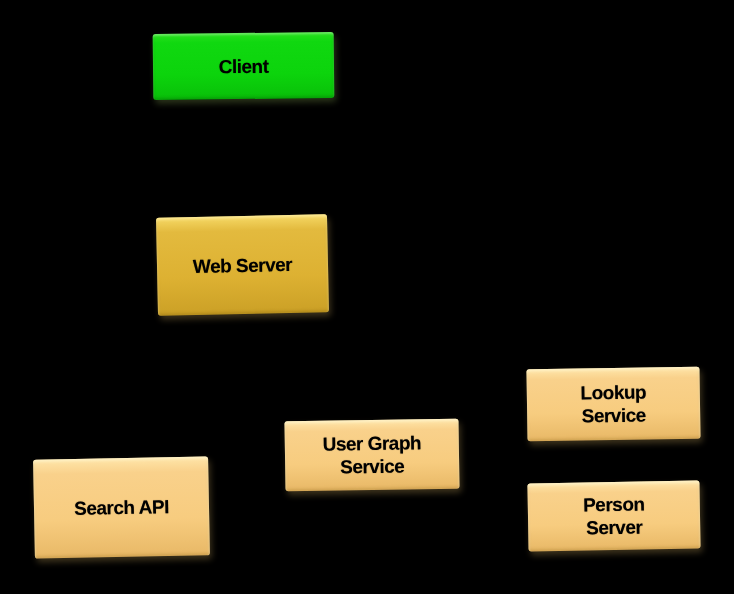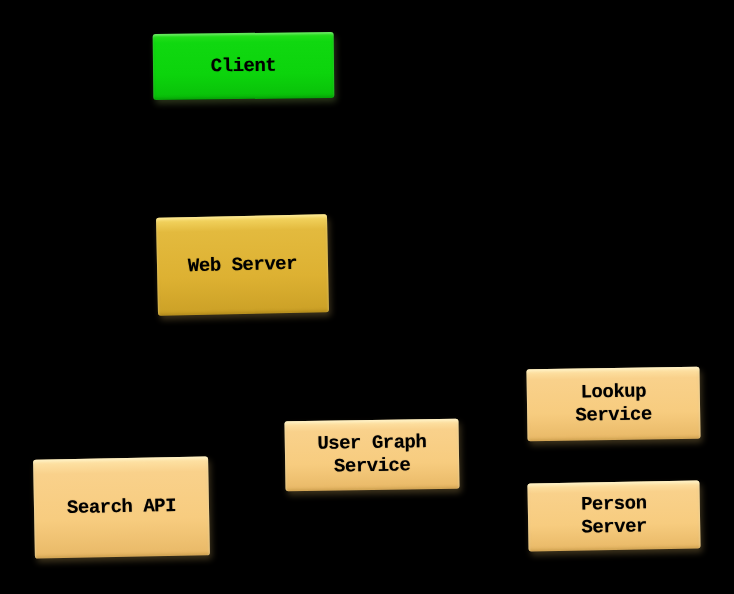--- a/index.html
+++ b/index.html
@@ -6,21 +6,21 @@
     margin: 0;
     padding: 0;
     background: #000;
   }
   .stage {
     position: relative;
     width: 734px;
     height: 594px;
     background: #000000;
     overflow: hidden;
-    font-family: Liberation Mono, monospace;
+    font-family: Liberation Sans, sans-serif;
   }
   .node {
     position: absolute;
     display: flex;
     flex-direction: column;
     align-items: center;
     justify-content: center;
     border-radius: 3px;
     font-weight: bold;
     font-size: 19px;

